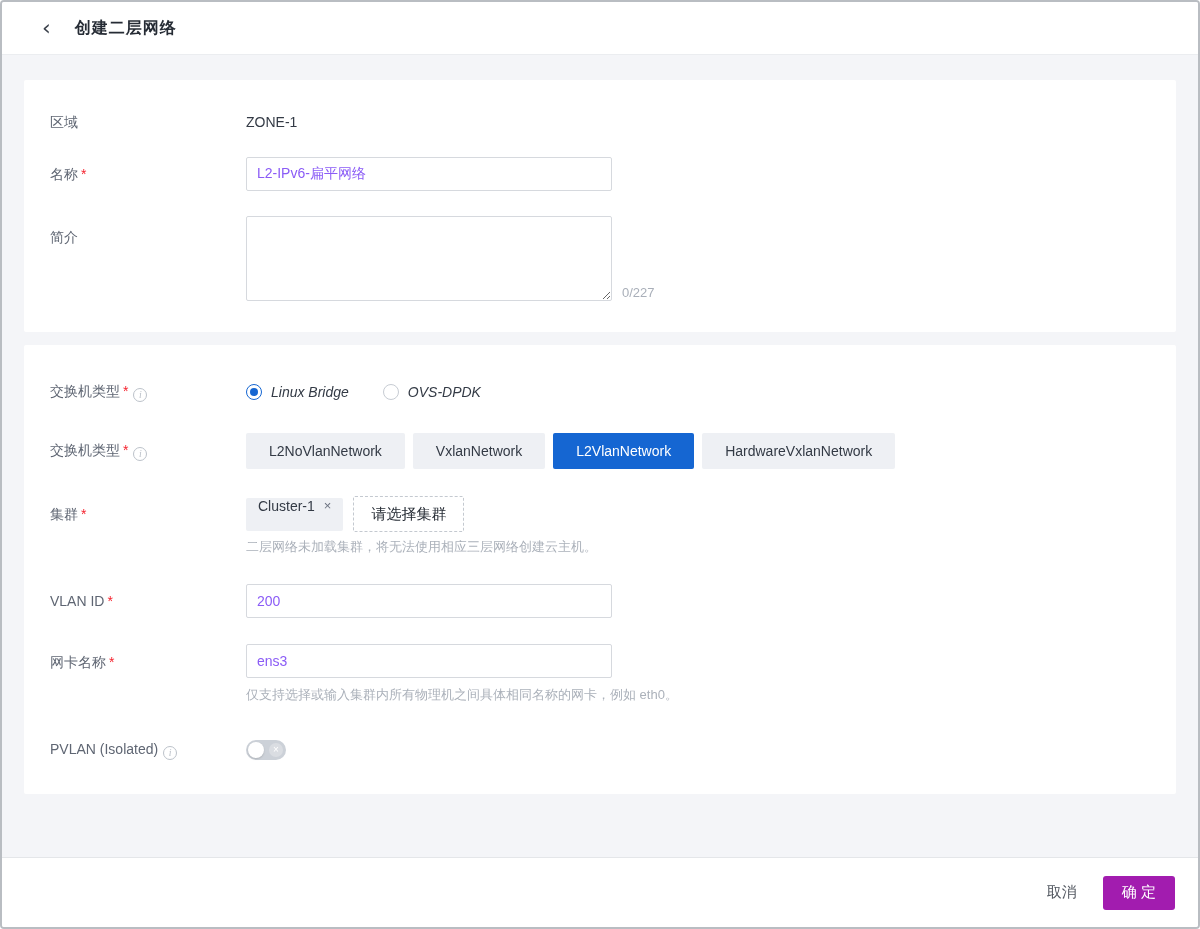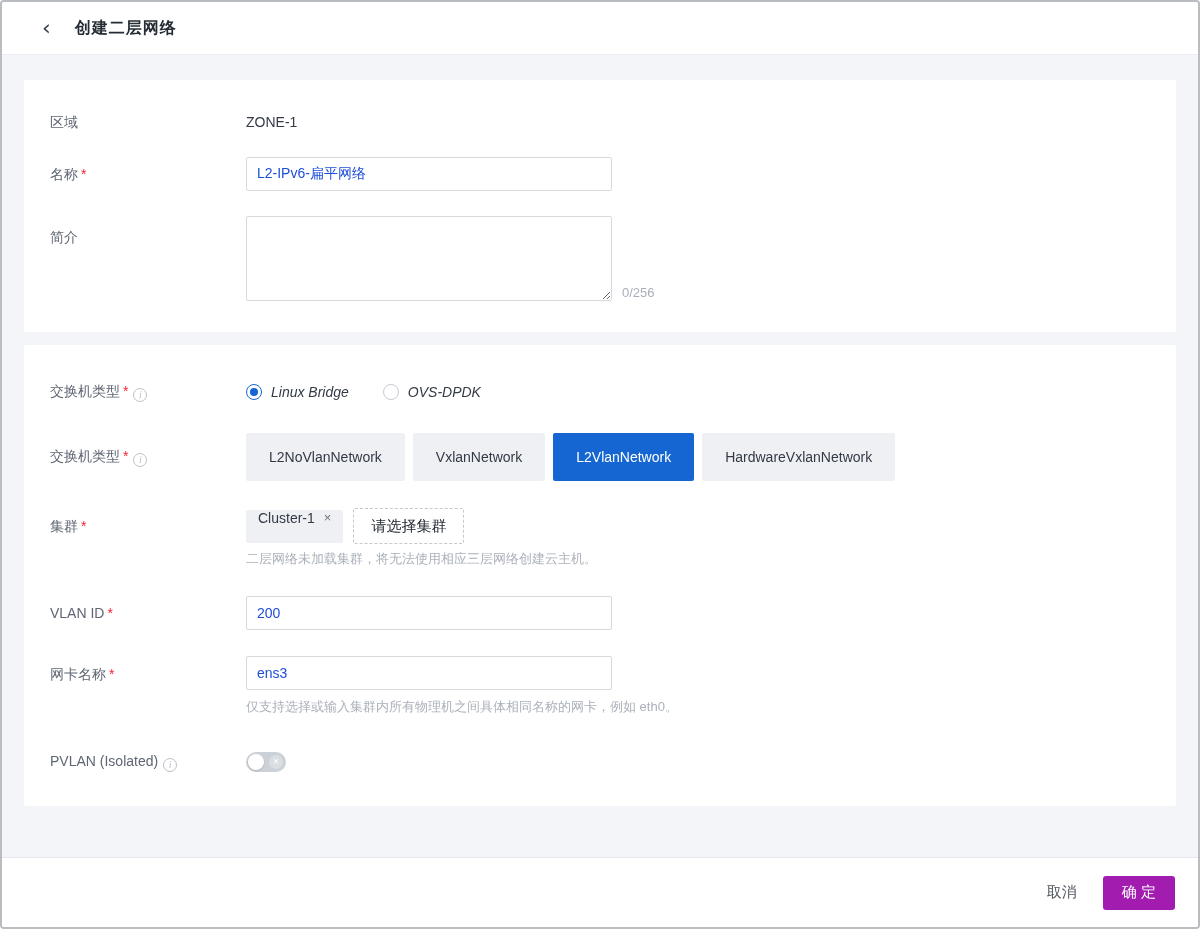--- a/index.html
+++ b/index.html
@@ -50,21 +50,21 @@
     display: inline-block; width: 14px; height: 14px;
     border: 1px solid #bcc2ca; border-radius: 50%;
     color: #bcc2ca; font-size: 10px; line-height: 12px;
     text-align: center; margin-left: 5px; vertical-align: -2px;
     font-style: italic; font-family: "Liberation Serif", serif;
   }
   .control { flex: 1 1 auto; }
   .text-input {
     width: 366px; height: 34px;
     border: 1px solid #d6d9de; border-radius: 2px;
-    padding: 0 10px; font-size: 14px; color: #1d4ed8;
+    padding: 0 10px; font-size: 14px; color: #8b5cf6;
     background: #fff; outline: none;
     font-family: "Liberation Sans", sans-serif;
   }
   .desc-wrap { display: flex; align-items: flex-end; }
   textarea.desc {
     width: 366px; height: 85px;
     border: 1px solid #d6d9de; border-radius: 2px;
     padding: 6px 10px; font-size: 14px; resize: both;
     outline: none; font-family: "Liberation Sans", sans-serif;
   }
@@ -80,21 +80,21 @@
   }
   .radio-item.checked .radio-circle { border-color: #1566d2; }
   .radio-item.checked .radio-circle::after {
     content: ""; position: absolute; left: 3px; top: 3px;
     width: 8px; height: 8px; border-radius: 50%; background: #1566d2;
   }
   .radio-label { color: #333a45; }
   
   .nettype-group { display: flex; }
   .nettype-btn {
-    height: 48px; line-height: 36px; padding: 0 23px;
+    height: 36px; line-height: 36px; padding: 0 23px;
     background: #eef0f4; color: #333a45; border-radius: 2px;
     margin-right: 8px; cursor: pointer; font-size: 14px;
     border: none; text-align: center;
   }
   .nettype-btn.selected { background: #1566d2; color: #fff; }
   
   .cluster-row-inner { display: flex; align-items: center; }
   .tag {
     height: 33px; background: #eef0f4; border-radius: 2px;
     display: inline-flex; align-items: flex-start;
@@ -181,21 +181,21 @@
           <input class="text-input" type="text" value="L2-IPv6-扁平网络" style="">
         </div>
       </div>
 
       <div class="form-row">
         <div class="form-label" style="padding-top:12px;">
           <span>简介</span>
         </div>
         <div class="control desc-wrap">
           <textarea class="desc" style=""></textarea>
-          <span class="counter">0/256</span>
+          <span class="counter">0/227</span>
         </div>
       </div>
 
     </div>
 
     <div class="card card2">
 
       <div class="form-row row-center mb31">
         <div class="form-label">
           <span>交换机类型</span><span class="req">*</span><span class="info-icon">i</span>

